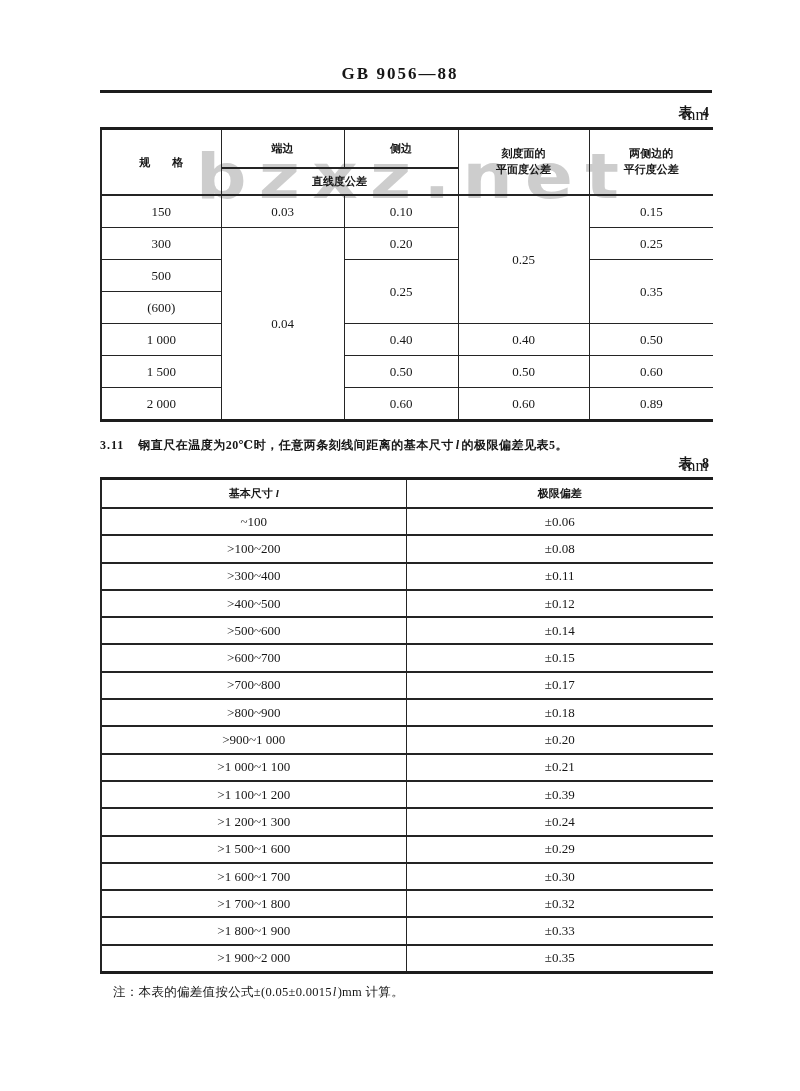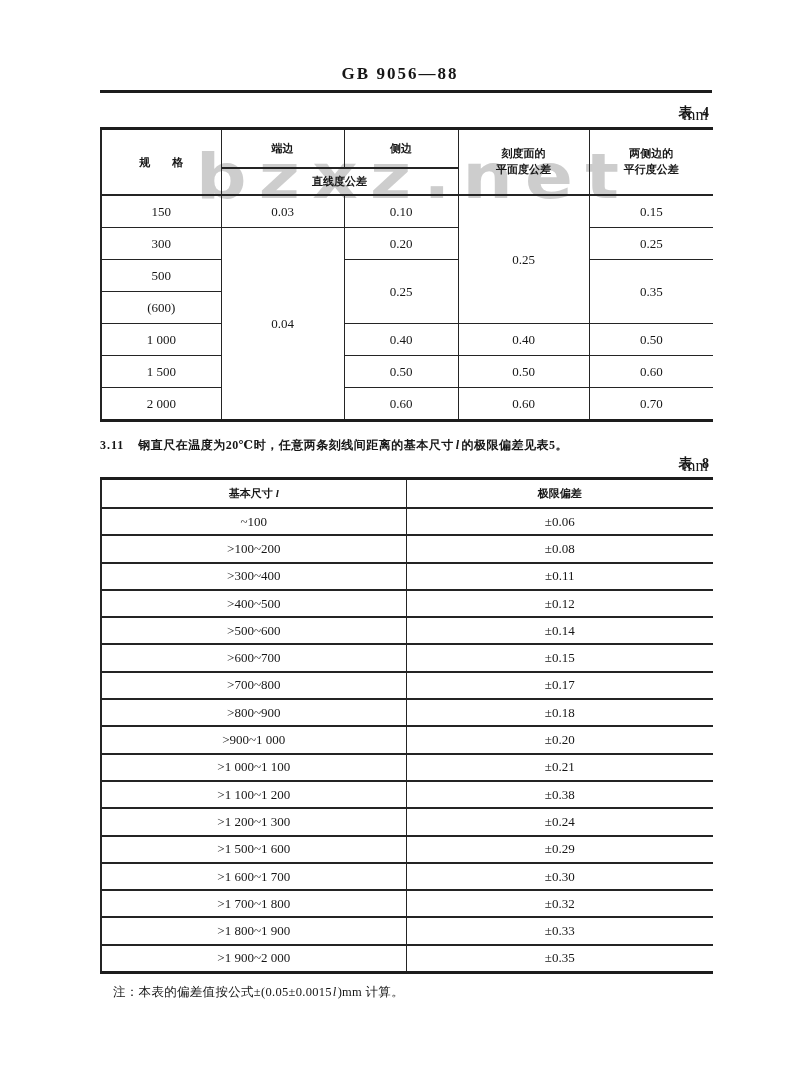--- a/index.html
+++ b/index.html
@@ -123,21 +123,21 @@
     <tr class="dr">
       <td>1 500</td>
       <td>0.50</td>
       <td>0.50</td>
       <td>0.60</td>
     </tr>
     <tr class="dr">
       <td>2 000</td>
       <td>0.60</td>
       <td>0.60</td>
-      <td>0.70</td>
+      <td>0.89</td>
     </tr>
   </tbody>
     </table>
 </div>
 
 <div class="abs section-311">
   <span class="sec-num">3.11</span><span>钢直尺在温度为20℃时，任意两条刻线间距离的基本尺寸</span><i>l</i><span>的极限偏差见表5。</span>
 </div>
 
 <div class="abs t5-section">
@@ -192,21 +192,21 @@
         <tr>
           <td>&gt;900~1 000</td>
           <td>±0.20</td>
         </tr>
         <tr>
           <td>&gt;1 000~1 100</td>
           <td>±0.21</td>
         </tr>
         <tr>
           <td>&gt;1 100~1 200</td>
-          <td>±0.38</td>
+          <td>±0.39</td>
         </tr>
         <tr>
           <td>&gt;1 200~1 300</td>
           <td>±0.24</td>
         </tr>
         <tr>
           <td>&gt;1 500~1 600</td>
           <td>±0.29</td>
         </tr>
         <tr>

